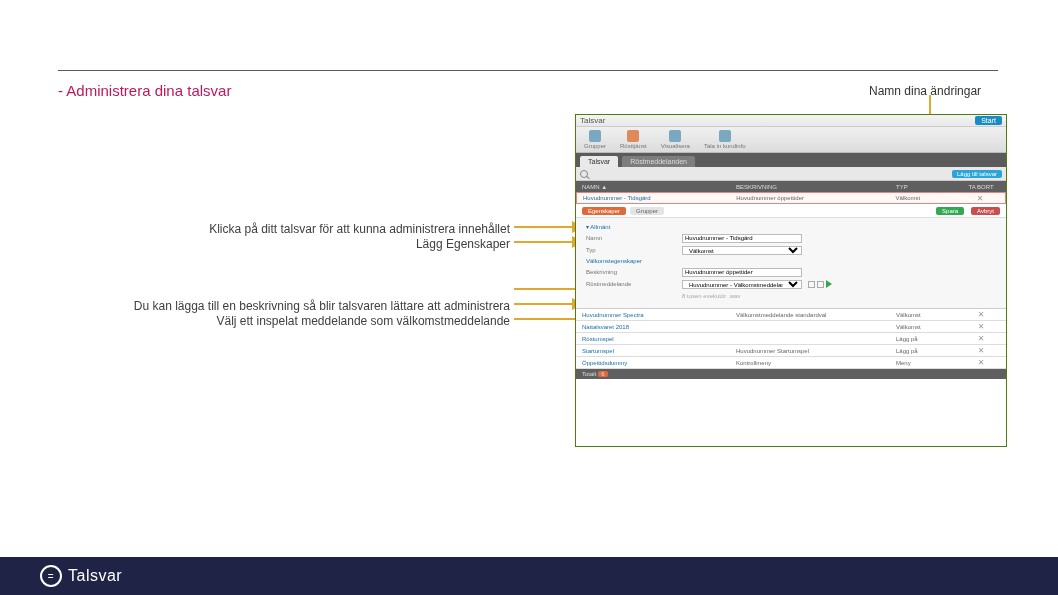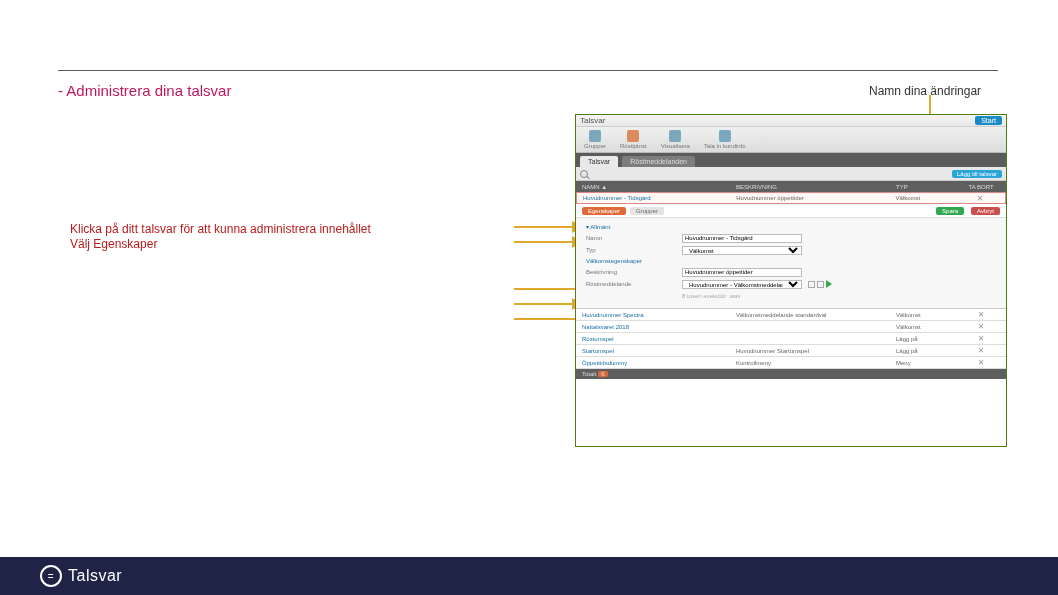--- a/index.html
+++ b/index.html
@@ -5,21 +5,21 @@
   * { box-sizing: border-box; margin: 0; padding: 0; }
   body { font-family: Arial, sans-serif; width: 1058px; height: 595px; position: relative; background: #fff; overflow: hidden; }
 
   .slide { width: 100%; height: 100%; position: relative; }
 
   .title { position: absolute; top: 28px; left: 58px; font-size: 34px; font-weight: 400; color: #1a2b4a; }
   .title-rule { position: absolute; top: 70px; left: 58px; width: 940px; height: 1px; background: #5a5a5a; }
   .subtitle { position: absolute; top: 82px; left: 58px; font-size: 15px; color: #be185d; }
   .save-label { position: absolute; top: 84px; left: 869px; font-size: 12px; color: #333; }
 
-  .instr { position: absolute; font-size: 12px; color: #b91c1c; text-align: left; line-height: 1.4; }
+  .instr { position: absolute; font-size: 12px; color: #404040; text-align: right; line-height: 1.4; }
   .i1 { top: 221px; left: 70px; width: 440px; }
   .i2 { top: 236px; left: 70px; width: 440px; }
   .i3 { top: 283px; left: 60px; width: 450px; }
   .i4 { top: 298px; left: 40px; width: 470px; }
   .i5 { top: 313px; left: 120px; width: 390px; }
 
   svg.arrows { position: absolute; top: 0; left: 0; pointer-events: none; }
 
   .app { position: absolute; top: 114px; left: 575px; width: 432px; height: 333px; border: 1px solid #4d7c0f; font-size: 8px; color: #555; background: #fff; }
   .app-header { background: linear-gradient(#f4f4f4,#e8e8e8); height: 12px; border-bottom:1px solid #ccc; display:flex; align-items:center; justify-content:space-between; padding:0 4px; }
@@ -79,21 +79,23 @@
 </style>
 </head>
 <body>
 
 <div class="slide">
   <div class="title-rule"></div>
   <div class="subtitle">- Administrera dina talsvar</div>
   <div class="save-label">Namn dina ändringar</div>
 
   <div class="instr i1">Klicka på ditt talsvar för att kunna administrera innehållet</div>
-  <div class="instr i2">Välj Egenskaper</div>
+  <div class="instr i2">Lägg Egenskaper</div>
+  <div class="instr i4">Du kan lägga till en beskrivning så blir talsvaren lättare att administrera</div>
+  <div class="instr i5">Välj ett inspelat meddelande som välkomstmeddelande</div>
 
   <svg class="arrows" width="1058" height="595">
     <defs>
       <marker id="ah" markerWidth="6" markerHeight="6" refX="5" refY="3" orient="auto">
         <path d="M0,0 L6,3 L0,6 Z" fill="#e0a92e"></path>
       </marker>
     </defs>
     <line x1="514" y1="227" x2="582" y2="227" stroke="#e0a92e" stroke-width="2" marker-end="url(#ah)"></line>
     <line x1="514" y1="242" x2="582" y2="242" stroke="#e0a92e" stroke-width="2" marker-end="url(#ah)"></line>
     <line x1="514" y1="289" x2="784" y2="289" stroke="#e0a92e" stroke-width="2" marker-end="url(#ah)"></line>

